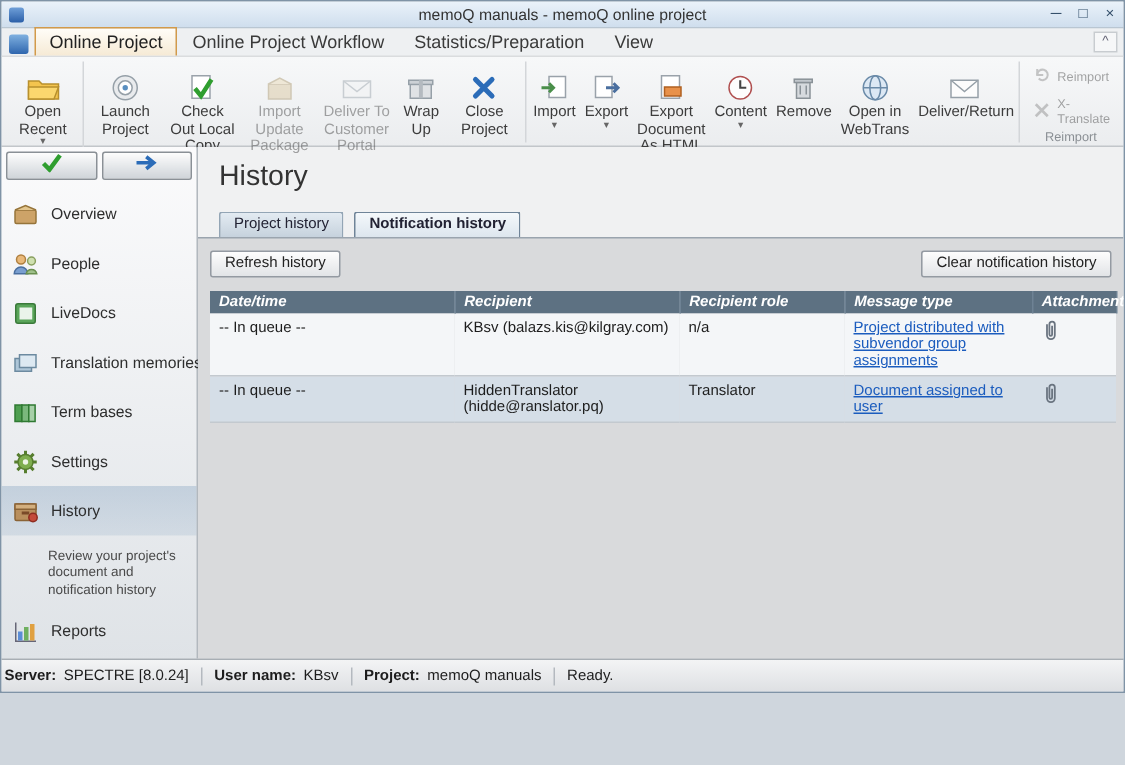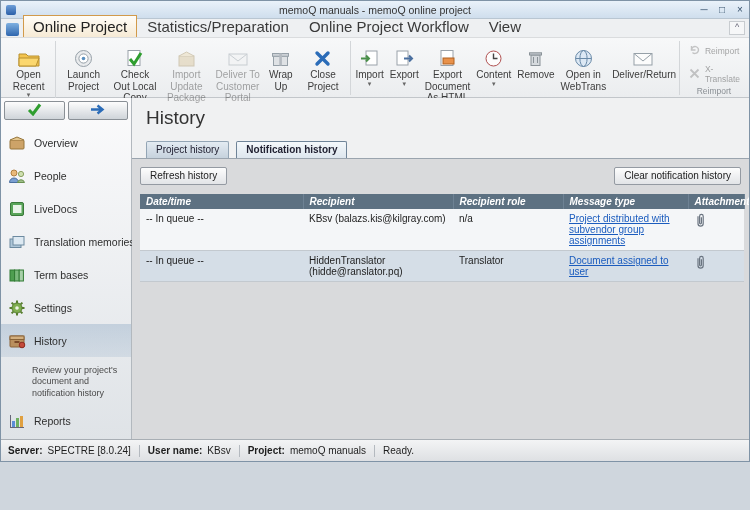--- a/index.html
+++ b/index.html
@@ -8,21 +8,21 @@
   
   .titlebar{height:17px;flex:0 0 17px;background:linear-gradient(#eaf2fa,#cfdeed);display:flex;align-items:center;position:relative;border-bottom:1px solid #b9c6d2;}
   .app-icon{width:10px;height:10px;margin-left:5px;border-radius:2px;background:linear-gradient(#6f9fd8,#2b5fa8);flex:0 0 auto;}
   .win-title{position:absolute;left:0;right:0;text-align:center;font-size:10.5px;color:#333;}
   .win-controls{margin-left:auto;display:flex;z-index:2;}
   .win-btn{width:18px;height:14px;line-height:13px;text-align:center;font-size:10px;color:#35506b;cursor:default;}
 
   
   .tabrow{height:18px;flex:0 0 18px;background:#eef0f2;display:flex;align-items:flex-end;border-bottom:1px solid #dadcde;position:relative;}
   .appmenu{width:13px;height:13px;margin:0 4px 1px 5px;border-radius:2px;background:linear-gradient(#7fb0e0,#2f66ae);}
-  .rtab{font-size:15px;color:#3a3a3a;padding:2px 9px 2px;border:1px solid transparent;border-bottom:none;}
+  .rtab{font-size:12px;color:#3a3a3a;padding:2px 9px 2px;border:1px solid transparent;border-bottom:none;}
   .rtab.active{background:linear-gradient(#fffdf8,#f6ead5);border-color:#d29a4a;color:#222;}
   .collapse-box{margin-left:auto;margin-right:4px;font-size:9px;color:#667;border:1px solid #c8ccd0;background:#f6f7f8;width:14px;height:12px;line-height:11px;text-align:center;margin-bottom:2px;}
 
   
   .ribbon{height:58px;flex:0 0 58px;background:linear-gradient(#f7f8f9,#ebedef);border-bottom:1px solid #c2c6ca;display:flex;padding:1px 3px 0;}
   .rgroup{display:flex;flex-direction:column;}
   .rgroup-buttons{flex:1;display:flex;align-items:stretch;}
   .rgroup-label{text-align:center;font-size:8.5px;color:#8a8f94;height:11px;line-height:11px;}
   .rsep{width:1px;background:#d3d6d9;margin:2px 2px;}
   .rbtn{display:flex;flex-direction:column;align-items:center;justify-content:flex-start;font-size:10px;line-height:1.15;text-align:center;color:#3c3c3c;padding:8px 2px 0;border:1px solid transparent;border-radius:2px;}
@@ -60,21 +60,21 @@
 
   
   table.history{width:604px;table-layout:fixed;border-collapse:collapse;font-size:10px;}
   table.history th{background:#5d7182;color:#fff;font-style:italic;font-weight:bold;text-align:left;padding:2px 6px;border-right:1px solid #6e8294;}
   table.history td{padding:4px 6px;vertical-align:top;color:#1d1d1d;border-bottom:1px solid #c3c9cf;}
   tr.row-0{background:#f4f6f8;}
   tr.row-1{background:#d5dee7;}
   a.msglink{color:#1b5cbe;text-decoration:underline;}
 
   
-  .statusbar{height:21px;flex:0 0 21px;background:linear-gradient(#f3f4f5,#dee0e3);border-top:1px solid #a8aeb4;display:flex;align-items:center;font-size:10px;color:#1d1d1d;padding:0 7px;gap:5px;}
+  .statusbar{height:21px;flex:0 0 21px;background:linear-gradient(#f3f4f5,#dee0e3);border-top:1px solid #a8aeb4;display:flex;align-items:center;font-size:10px;color:#1d1d1d;padding:0 2px;gap:5px;}
   .sb-label{font-weight:bold;}
   .sb-sep{width:1px;height:12px;background:#b4b9bf;margin:0 3px;}
 </style>
 </head>
 <body>
 
 <div class="window">
 
   <div class="titlebar">
     <span class="app-icon"></span>
@@ -82,22 +82,22 @@
     <span class="win-controls">
       <span class="win-btn">─</span>
       <span class="win-btn">□</span>
       <span class="win-btn">×</span>
     </span>
   </div>
 
   <div class="tabrow">
     <span class="appmenu"></span>
     <span class="rtab active">Online Project</span>
+    <span class="rtab">Online Project Workflow</span>
     <span class="rtab">Statistics/Preparation</span>
-    <span class="rtab">Online Project Workflow</span>
     <span class="rtab">View</span>
     <span class="collapse-box">^</span>
   </div>
 
   <div class="ribbon">
 
     <div class="rgroup">
       <div class="rgroup-buttons">
         <div class="rbtn">
           <span class="ricon">

